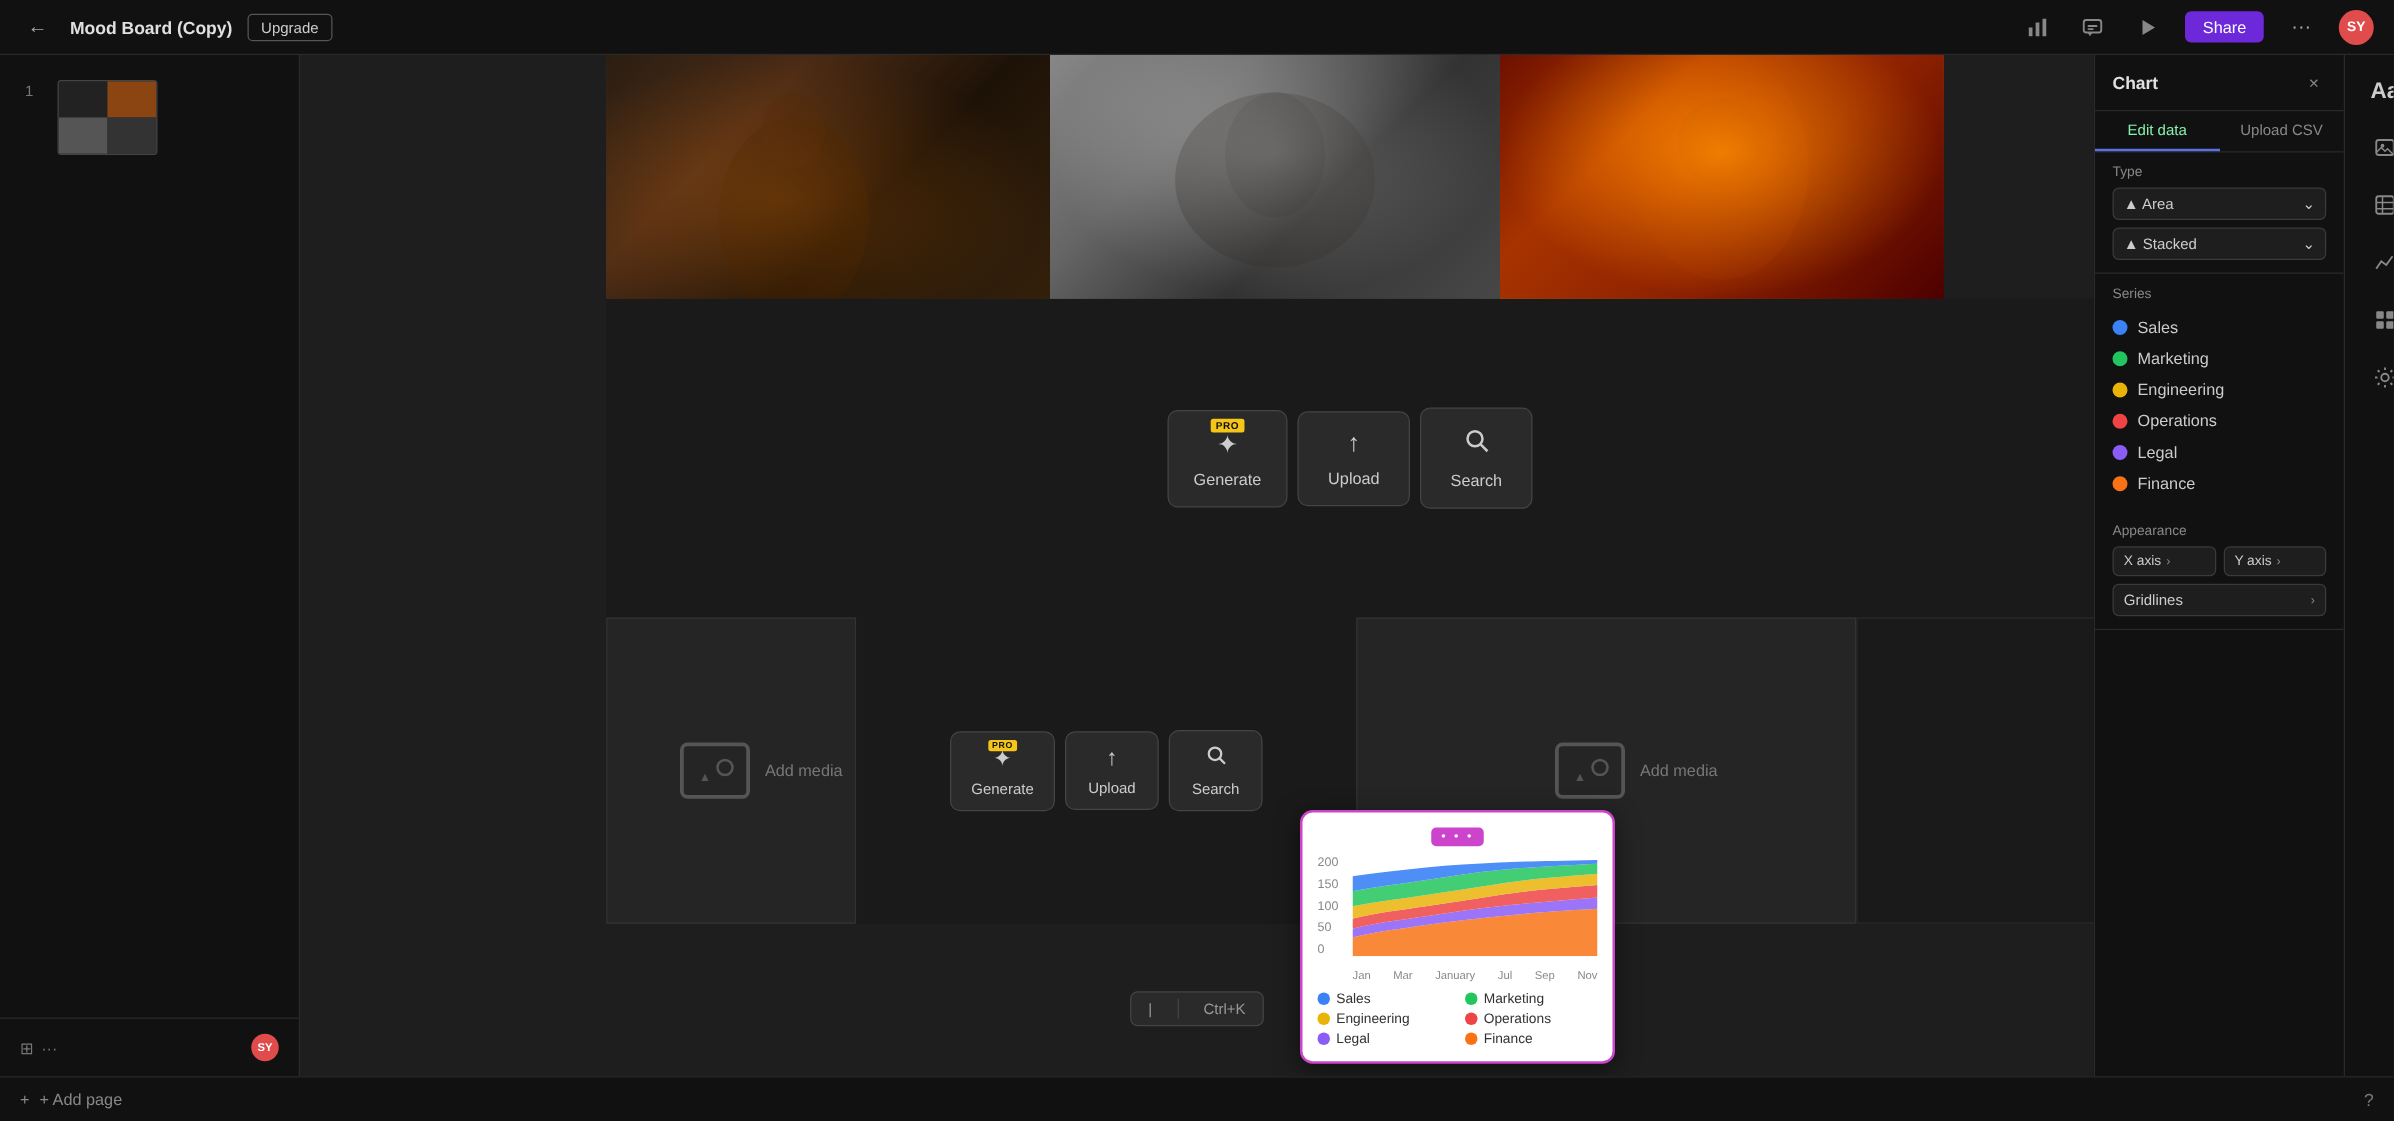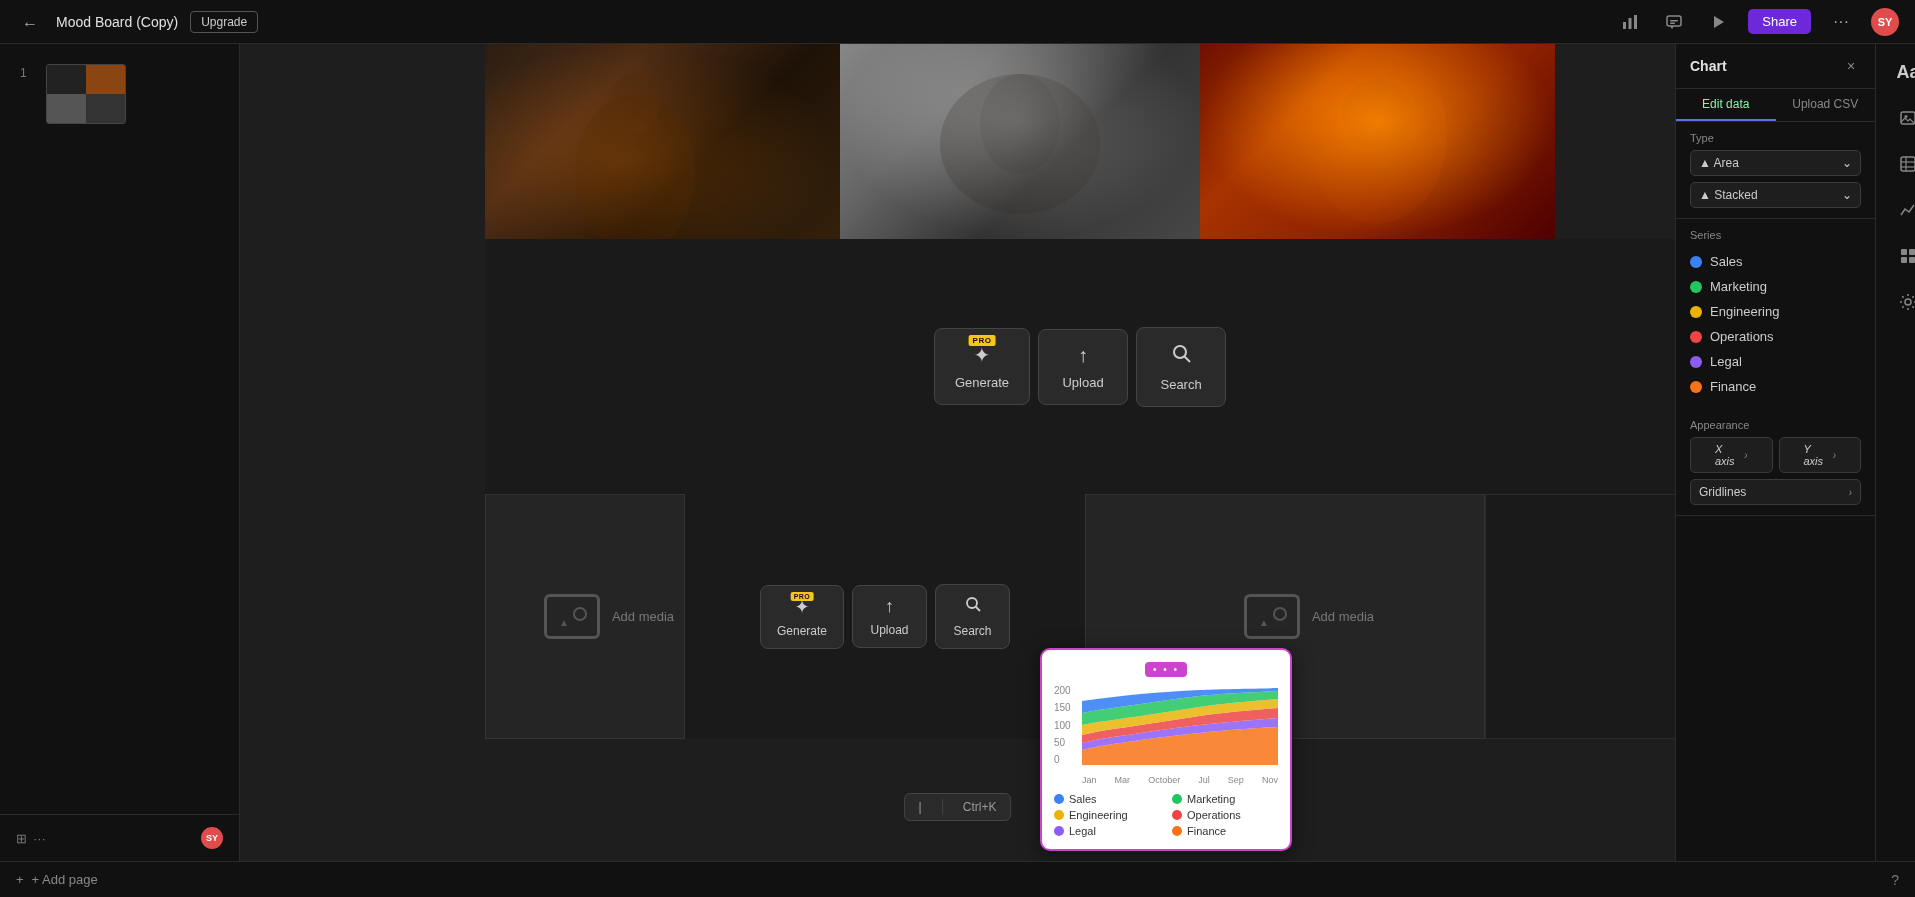--- a/index.html
+++ b/index.html
@@ -35,21 +35,21 @@
       height: 28px;
       display: flex;
       align-items: center;
       justify-content: center;
       cursor: pointer;
       color: #aaa;
       font-size: 16px;
     }
     .doc-title {
       font-size: 14px;
-      font-weight: 400;
+      font-weight: 700;
       color: #e0e0e0;
     }
     .upgrade-btn {
       background: transparent;
       border: 1px solid #555;
       color: #ccc;
       padding: 3px 10px;
       border-radius: 4px;
       font-size: 12px;
       cursor: pointer;
@@ -528,29 +528,28 @@
     .appearance-row {
       display: flex;
       align-items: center;
       justify-content: space-between;
       margin-bottom: 6px;
     }
     .appearance-btn {
       background: #1e1e1e;
       border: 1px solid #3a3a3a;
       color: #ccc;
-      padding: 5px 24px;
+      padding: 5px 8px;
       border-radius: 5px;
       font-size: 11px;
       cursor: pointer;
       display: flex;
       align-items: center;
       gap: 4px;
       flex: 1;
-      font-style: italic;
     }
     .appearance-btn:first-child {
       margin-right: 6px;
     }
     .gridlines-label-text {
       font-size: 12px;
       color: #ccc;
     }
     .chevron-right {
       color: #888;
@@ -763,21 +762,21 @@
             <path d="M0,40 C20,36 40,34 60,31 C80,28 100,25 120,22 C140,19 160,17 200,14 L200,23 C160,26 140,28 120,31 C100,34 80,37 60,40 C40,43 20,45 0,50 Z" fill="#eab308" opacity="0.85"></path>
 
             <path d="M0,28 C20,24 40,22 60,19 C80,16 100,13 120,11 C140,9 160,8 200,6 L200,14 C160,17 140,19 120,22 C100,25 80,28 60,31 C40,34 20,36 0,40 Z" fill="#22c55e" opacity="0.85"></path>
 
             <path d="M0,16 C20,13 40,11 60,9 C80,7 100,6 120,5 C140,4 160,4 200,3 L200,6 C160,8 140,9 120,11 C100,13 80,16 60,19 C40,22 20,24 0,28 Z" fill="#3b82f6" opacity="0.9"></path>
           </svg>
         </div>
         <div class="chart-x-labels">
           <span>Jan</span>
           <span>Mar</span>
-          <span>October</span>
+          <span>January</span>
           <span>Jul</span>
           <span>Sep</span>
           <span>Nov</span>
         </div>
       </div>
       <div class="chart-legend">
         <div class="legend-item">
           <div class="legend-dot" style="background:#3b82f6;"></div>
           <span>Sales</span>
         </div>

